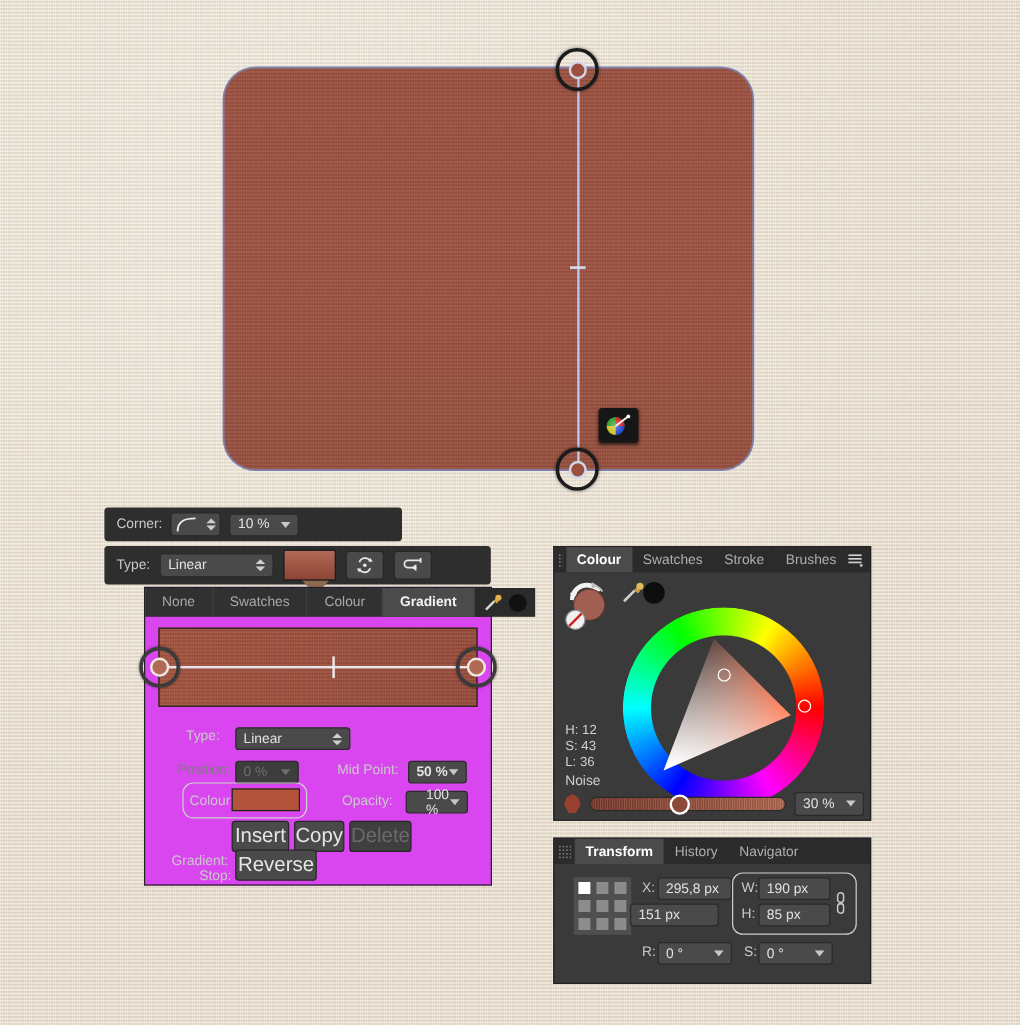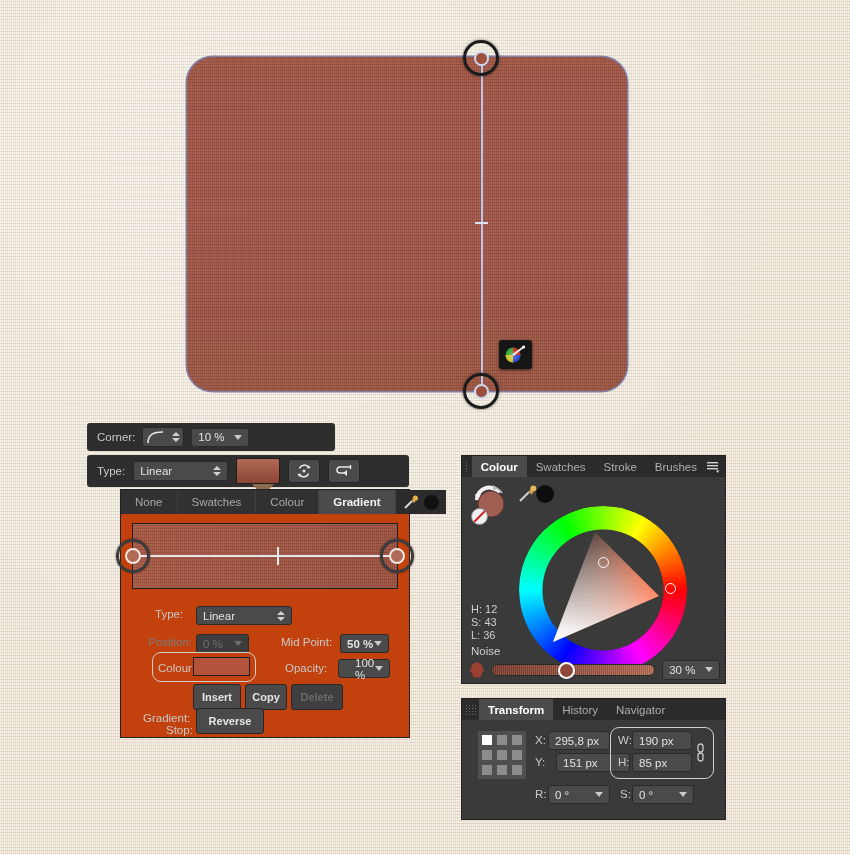--- a/index.html
+++ b/index.html
@@ -75,22 +75,22 @@
     border-top:5px solid #c8c8c8;margin-left:auto;
   }
   .caret.dim{border-top-color:#6e6e6e;}
   .stepper{display:flex;flex-direction:column;margin-left:auto;gap:2px;}
   .stepper i{display:block;width:0;height:0;border-left:4px solid transparent;border-right:4px solid transparent;}
   .stepper i.up{border-bottom:4px solid #cfcfcf;}
   .stepper i.dn{border-top:4px solid #cfcfcf;}
 
   .btn{
     background:#4a4a4a;border:1px solid #272727;border-radius:3px;
-    color:#e6e6e6;font-size:11px;height:20px;
-    display:flex;align-items:center;justify-content:center;padding:12px 10px;box-sizing:border-box;font-weight:bold;
+    color:#e6e6e6;font-size:17px;height:20px;
+    display:flex;align-items:center;justify-content:center;padding:12px 10px;box-sizing:border-box;
   }
   .btn.disabled{color:#6a6a6a;background:#3f3f3f;}
 
   
   #corner-bar{left:87px;top:423px;width:248px;height:28px;border-radius:3px;display:flex;align-items:center;gap:7px;padding:0 10px;box-sizing:border-box;}
   #corner-icon-box{width:42px;height:20px;background:#4a4a4a;border:1px solid #272727;border-radius:3px;display:flex;align-items:center;padding:0 3px;box-sizing:border-box;}
 
   
   #type-bar{left:87px;top:455px;width:322px;height:32px;border-radius:3px;display:flex;align-items:center;gap:8px;padding:0 10px;box-sizing:border-box;}
   #type-select{width:95px;height:20px;}
@@ -101,21 +101,21 @@
   .iconbtn{width:30px;height:22px;background:#4a4a4a;border:1px solid #272727;border-radius:3px;display:flex;align-items:center;justify-content:center;}
 
   
   #swatch-tail{
     position:absolute;left:252px;top:484px;width:0;height:0;
     border-left:11px solid transparent;border-right:11px solid transparent;
     border-top:12px solid #8d6a4e;
   }
 
   
-  #gradient-panel{left:120px;top:489px;width:290px;height:249px;background:#c2410c;border:1px solid #222;box-sizing:border-box;}
+  #gradient-panel{left:120px;top:489px;width:290px;height:249px;background:#d946ef;border:1px solid #222;box-sizing:border-box;}
   #grad-tabs{position:absolute;left:0;top:0;width:288px;height:24px;background:#313131;display:flex;align-items:stretch;}
   .gtab{flex:0 0 auto;display:flex;align-items:center;justify-content:center;font-size:11.5px;color:#a8a8a8;padding:0 14px;border-right:1px solid #3f3f3f;}
   .gtab.active{background:#4b4b4b;color:#f2f2f2;font-weight:bold;}
   #grad-tools{margin-left:auto;display:flex;align-items:center;gap:4px;padding:0 6px;background:#2b2b2b;}
 
   #grad-preview-wrap{position:absolute;left:11px;top:33px;width:266px;height:66px;}
   #grad-preview{
     position:absolute;inset:0;border:1px solid #1e1e1e;box-sizing:border-box;
     background-color:#9c4f3d;
     background-image:
@@ -447,21 +447,21 @@
   <span class="anchor-cell"></span>
   <span class="anchor-cell"></span>
   <span class="anchor-cell"></span>
 </div>
 
 <div style="position:absolute;left:535px;top:734px;" class="lbl">X:</div>
 <div class="field" style="position:absolute;left:548px;top:731px;width:62px;">
   <span>295,8 px</span>
 </div>
 <div style="position:absolute;left:535px;top:756px;" class="lbl">Y:</div>
-<div class="field" style="position:absolute;left:556px;top:753px;width:74px;">
+<div class="field" style="position:absolute;left:525px;top:753px;width:74px;">
   <span>151 px</span>
 </div>
 
 <div id="wh-group"></div>
 <div style="position:absolute;left:618px;top:734px;" class="lbl">W:</div>
 <div class="field" style="position:absolute;left:632px;top:731px;width:60px;">
   <span>190 px</span>
 </div>
 <div style="position:absolute;left:618px;top:756px;" class="lbl">H:</div>
 <div class="field" style="position:absolute;left:632px;top:753px;width:60px;">

